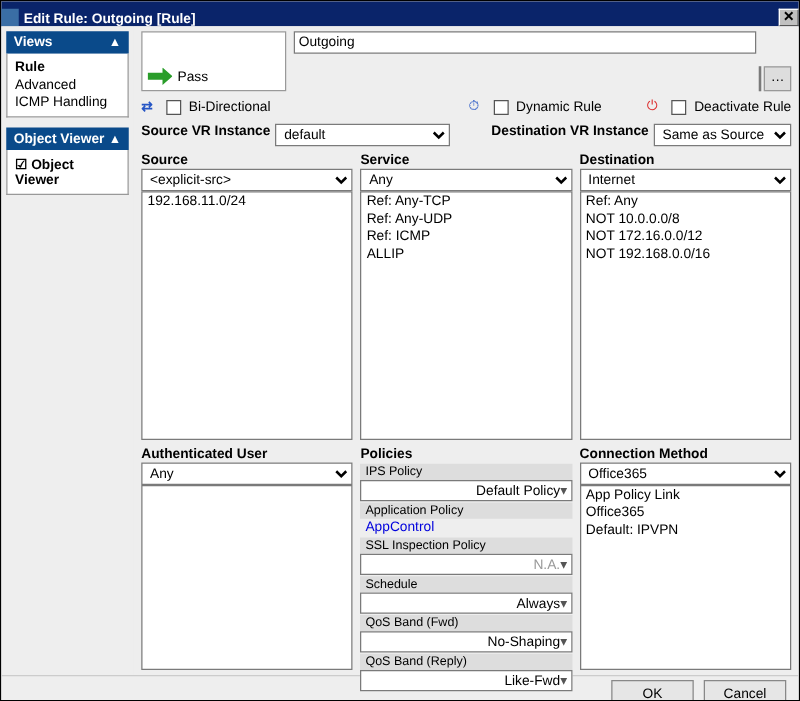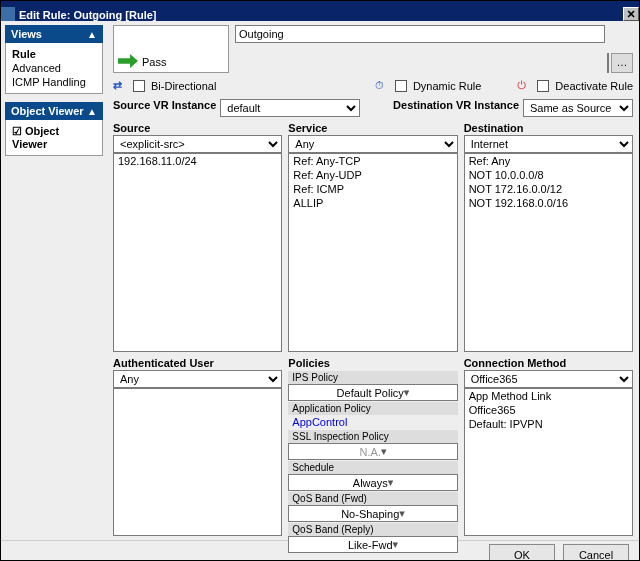--- a/index.html
+++ b/index.html
@@ -33,21 +33,21 @@
 .vrrow b{font-weight:bold}
 .sel-in{height:18px;border:1px solid #7a7a7a;background:#fff;padding:0 2px}
 .cols{display:flex;gap:6px;flex:1}
 .col{flex:1;display:flex;flex-direction:column;min-width:0}
 .col-hdr{font-weight:bold;padding:1px 0}
 .list{flex:1;background:#fff;border:1px solid #7a7a7a;overflow:auto}
 .list div{padding:1px 4px}
 .botcols{display:flex;gap:6px;height:180px}
 .polblk{flex:1;display:flex;flex-direction:column}
 .pol-lbl{background:#ddd;padding:1px 4px;font-size:10px;margin-top:1px}
-.pol-sel{height:18px;border:1px solid #7a7a7a;background:#fff;padding:1px 3px;display:flex;align-items:center;justify-content:center}
+.pol-sel{height:18px;border:1px solid #7a7a7a;background:#fff;padding:1px 3px;display:flex;align-items:center;justify-content:flex-end}
 .pol-sel.na{color:#999}
 .pol-sel .dd{color:#555;cursor:pointer}
 .link{color:#00d;cursor:pointer;padding:1px 4px}
 .btns{height:28px;display:flex;justify-content:flex-end;align-items:center;gap:8px;padding-right:10px;border-top:1px solid #ccc;background:#eee}
 .btn{min-width:66px;height:21px;border:1px solid #888;background:#e6e6e6;cursor:pointer;padding:0 12px}
 .spacer{flex:1}
 .row2{display:flex;align-items:flex-end;gap:2px}
 </style>
 </head>
 <body>
@@ -176,21 +176,21 @@
         <div class="pol-lbl">QoS Band (Reply)</div>
         <div class="pol-sel">
             <span>Like-Fwd</span>
             <span class="dd">▾</span>
           </div>
       </div>
       <div class="col">
         <div class="col-hdr">Connection Method</div>
         <select class="sel-in"><option>Office365</option></select>
         <div class="list">
-          <div>App Method Link</div>
+          <div>App Policy Link</div>
           <div>Office365</div>
           <div>Default: IPVPN</div>
         </div>
       </div>
     </div>
   </div>
 </div>
 
 <div class="btns">
   <button class="btn">OK</button>

